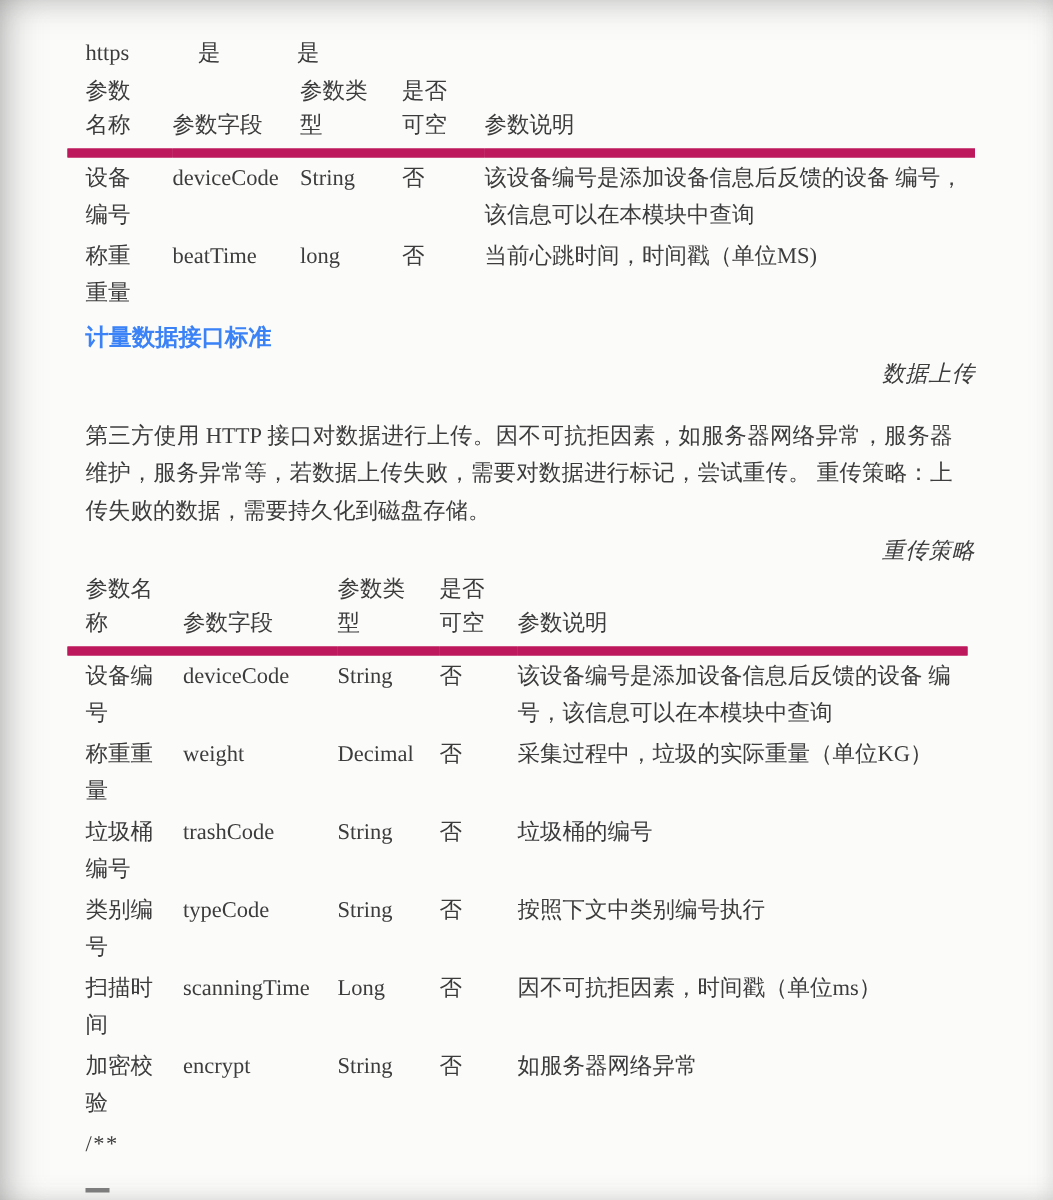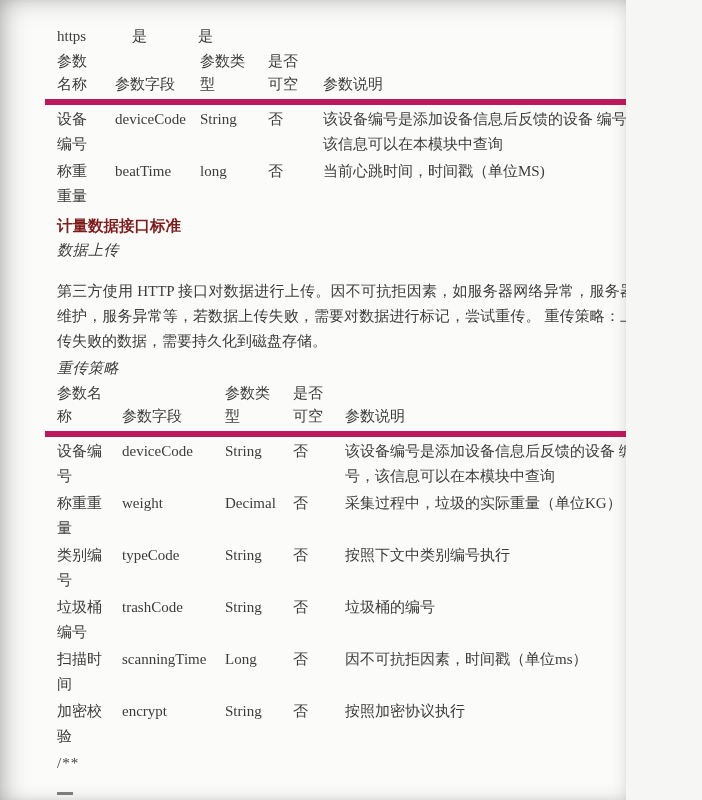--- a/index.html
+++ b/index.html
@@ -6,21 +6,21 @@
     margin: 0;
     padding: 0;
     width: 702px;
     height: 800px;
     background: #f6f6f5;
     font-family: "Liberation Serif", "DejaVu Serif", serif;
     color: #3c3c3c;
   }
   .photo {
     position: relative;
-    width: 626px;
+    width: 702px;
     height: 800px;
     overflow: hidden;
     background: #fbfbfa;
     box-shadow:
       inset 18px 0 26px -16px rgba(110,110,110,.55),
       inset 0 16px 24px -16px rgba(130,130,130,.45),
       inset -10px 0 18px -12px rgba(150,150,150,.25),
       inset 0 -10px 18px -12px rgba(150,150,150,.30);
   }
   .content {
@@ -39,27 +39,27 @@
   .residual-row .c1 { width: 75px; }
   .residual-row .c2 { width: 66px; }
 
   .h-em {
     font-style: italic;
     font-size: 15px;
     line-height: 20px;
     margin-top: 8px;
     letter-spacing: .5px;
   }
-  .h-em.tight { margin-top: 4px; }
+  .h-em.tight { margin-top: 4px; text-align: right; }
   .h-bold {
     font-weight: bold;
     font-size: 15.5px;
     line-height: 21px;
     margin-top: 6px;
-    color: #7f1d1d;
+    color: #3b82f6;
   }
   .para {
     margin-top: 19px;
     width: 578px;
     line-height: 25px;
     text-align: justify;
     word-break: break-all;
   }
   table {
     border-collapse: collapse;
@@ -182,46 +182,46 @@
           <td>该设备编号是添加设备信息后反馈的设备 编号，该信息可以在本模块中查询</td>
         </tr>
         <tr>
           <td>称重重量</td>
           <td>weight</td>
           <td>Decimal</td>
           <td>否</td>
           <td>采集过程中，垃圾的实际重量（单位KG）</td>
         </tr>
         <tr>
+          <td>垃圾桶编号</td>
+          <td>trashCode</td>
+          <td>String</td>
+          <td>否</td>
+          <td>垃圾桶的编号</td>
+        </tr>
+        <tr>
           <td>类别编号</td>
           <td>typeCode</td>
           <td>String</td>
           <td>否</td>
           <td>按照下文中类别编号执行</td>
-        </tr>
-        <tr>
-          <td>垃圾桶编号</td>
-          <td>trashCode</td>
-          <td>String</td>
-          <td>否</td>
-          <td>垃圾桶的编号</td>
         </tr>
         <tr>
           <td>扫描时间</td>
           <td>scanningTime</td>
           <td>Long</td>
           <td>否</td>
           <td>因不可抗拒因素，时间戳（单位ms）</td>
         </tr>
         <tr>
           <td>加密校验</td>
           <td>encrypt</td>
           <td>String</td>
           <td>否</td>
-          <td>按照加密协议执行</td>
+          <td>如服务器网络异常</td>
         </tr>
       </tbody>
     </table>
 
     <div class="code-line">/**</div>
 
   </div>
   <div class="cutoff-mark"></div>
 </div>
 

